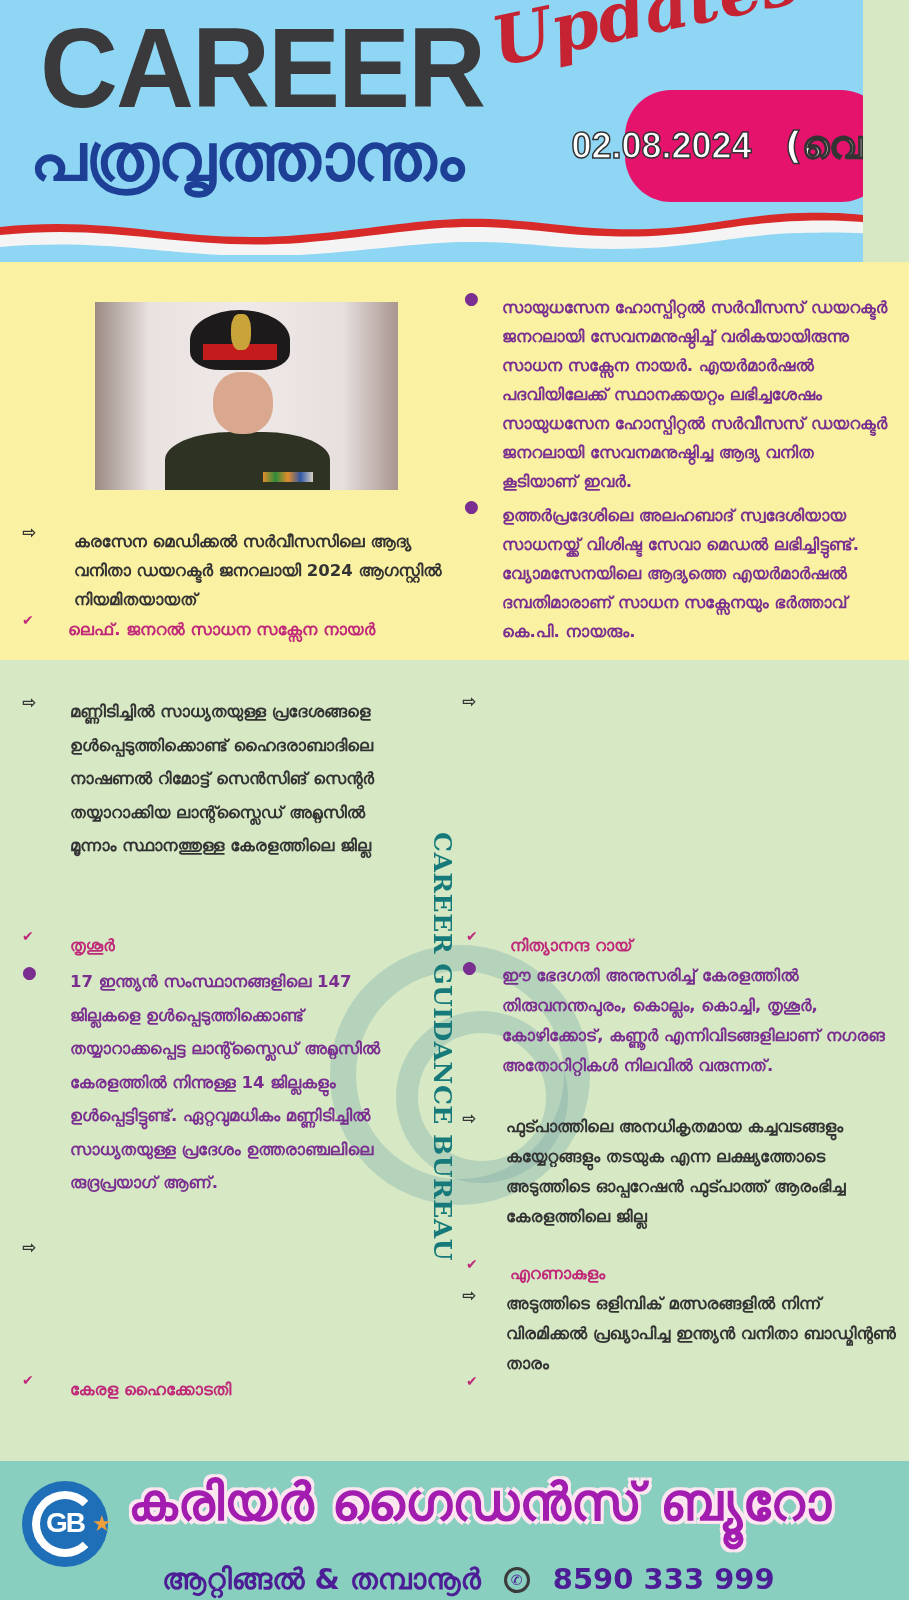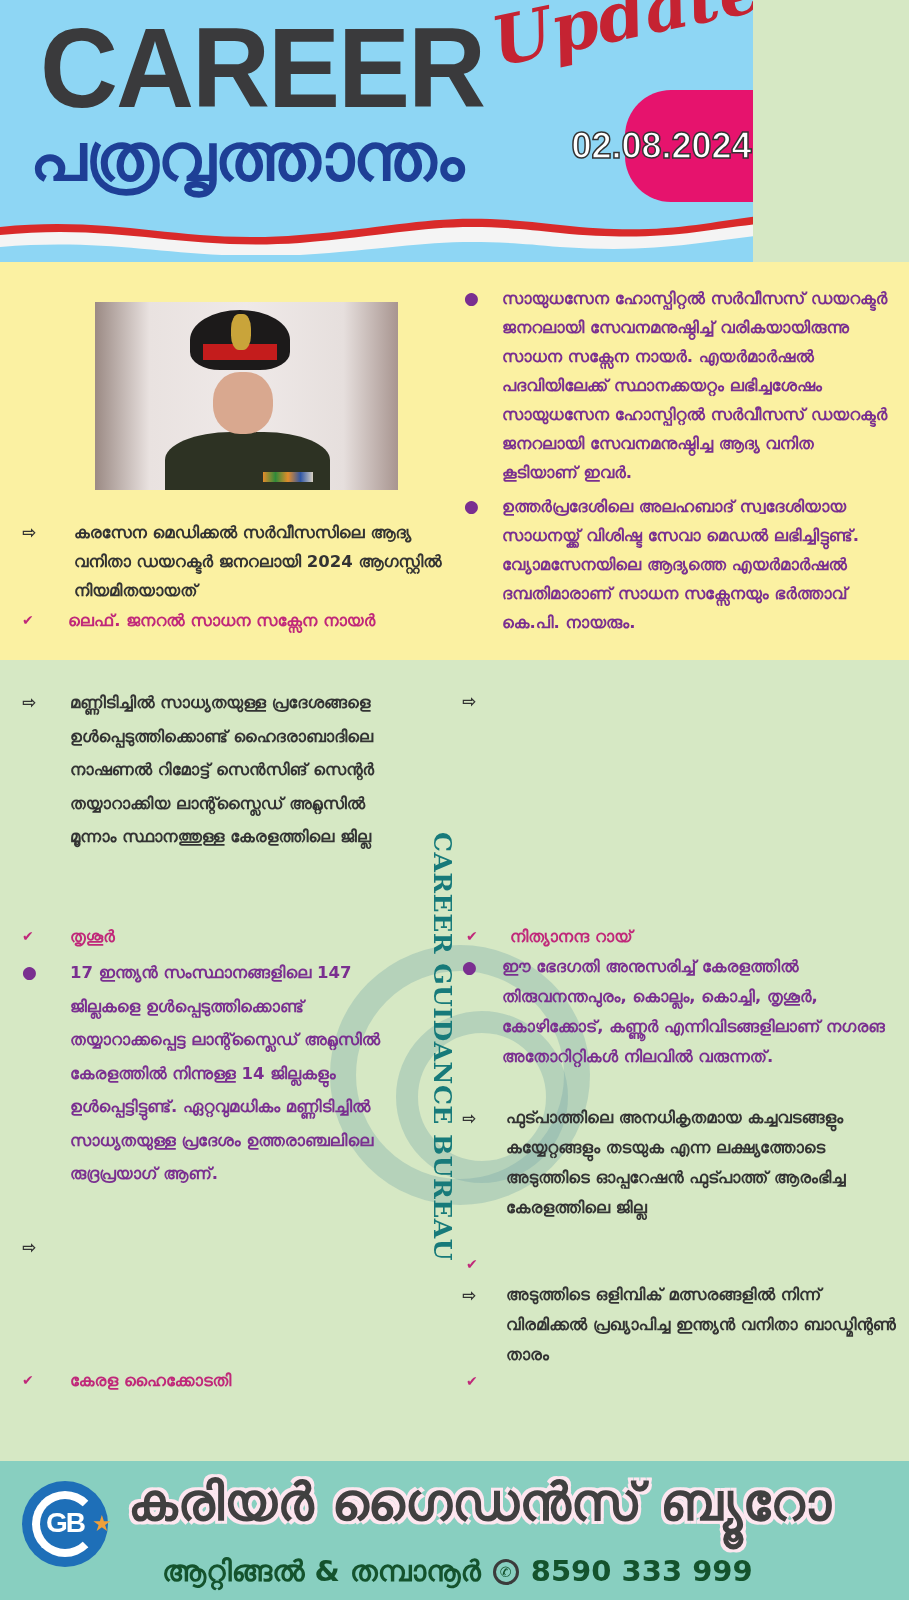--- a/index.html
+++ b/index.html
@@ -1,61 +1,61 @@
 <!DOCTYPE html>
 <html><head>
 <meta charset="utf-8">
 <style>
   * { box-sizing: border-box; margin: 0; padding: 0; }
   html, body { width: 909px; height: 1600px; overflow: hidden; }
   body { font-family: "DejaVu Sans", "Liberation Sans", sans-serif; background: #d6e8c4; position: relative; }
 
   
-  .header { position: absolute; left: 0; top: 0; width: 753px; height: 262px; background: #8ed6f4; overflow: hidden; text-decoration: underline; }
+  .header { position: absolute; left: 0; top: 0; width: 863px; height: 262px; background: #8ed6f4; overflow: hidden; text-decoration: underline; }
   .career-word { position: absolute; left: 40px; top: 14px; font-family: "Liberation Sans", sans-serif; font-weight: 900; font-size: 108px; letter-spacing: -2px; color: #3a3a3c; transform: scaleY(1.05); line-height: 1; }
   .updates-word { position: absolute; left: 500px; top: 8px; font-family: "DejaVu Serif", serif; font-style: italic; font-weight: bold; font-size: 68px; color: #c52332; transform: rotate(-12deg); transform-origin: left bottom; line-height: 1; }
   .mal-title { position: absolute; left: 30px; top: 118px; font-weight: bold; font-size: 66px; color: #1e3f96; line-height: 1.2; letter-spacing: -1px; }
   .date-badge { position: absolute; left: 625px; top: 90px; width: 262px; height: 112px; background: #e6136d; border-radius: 46px; display: flex; flex-direction: row; align-items: center; justify-content: center; }
   .date-badge .date { font-family: "Liberation Sans", sans-serif; font-size: 36px; font-weight: bold; color: #ffffff; -webkit-text-stroke: 1.5px #333; line-height: 1.1; }
   .date-badge .day { font-size: 38px; font-weight: bold; color: #ffffff; -webkit-text-stroke: 1.5px #333; line-height: 1.2; margin-left: 33px; }
   .ribbon { position: absolute; left: 0; top: 205px; width: 909px; height: 50px; }
 
   
   .yellow { position: absolute; left: 0; top: 262px; width: 909px; height: 398px; background: #fbf1a2; }
   .photo { position: absolute; left: 95px; top: 40px; width: 303px; height: 188px; background: linear-gradient(90deg, #9b8a84 0%, #e9e2e0 18%, #efe9e8 50%, #e6dfdd 82%, #a89590 100%); overflow: hidden; }
   .photo .cap { position: absolute; left: 95px; top: 8px; width: 100px; height: 60px; background: #1c1a1a; border-radius: 50% 50% 30% 30%; }
   .photo .band { position: absolute; left: 108px; top: 42px; width: 74px; height: 16px; background: #c41c1c; }
   .photo .emblem { position: absolute; left: 136px; top: 12px; width: 20px; height: 36px; background: #c9a43a; border-radius: 40%; }
   .photo .face { position: absolute; left: 118px; top: 70px; width: 60px; height: 62px; background: #d9a88f; border-radius: 45%; }
   .photo .body { position: absolute; left: 70px; top: 130px; width: 165px; height: 70px; background: #2d3223; border-radius: 40% 40% 0 0; }
   .photo .medals { position: absolute; left: 168px; top: 170px; width: 50px; height: 10px; background: linear-gradient(90deg,#e28c2a,#2f8a3a,#e28c2a,#3057a5,#d8d0c2); }
 
   .item { position: absolute; font-size: 16.5px; font-weight: bold; line-height: 29px; }
   .item .bullet { position: absolute; left: 0; top: 0; width: 24px; font-size: 17px; }
-  .item .text { display: block; }
+  .item .text { display: block; margin-top: 9px; }
   .dark { color: #333333; }
   .purple { color: #7a2f90; }
   .magenta { color: #c0287a; }
   .bullet-arrow { color: #333; }
   .bullet-drop { color: #7a2f90; font-size: 18px; }
   .bullet-check { color: #c0287a; font-size: 14px !important; }
 
   
   .vert-text { position: absolute; left: 428px; top: 832px; writing-mode: vertical-rl; font-family: "DejaVu Serif", serif; font-weight: bold; font-size: 25px; color: #177a7a; letter-spacing: 0.5px; white-space: nowrap; }
   .wm-logo { position: absolute; left: 330px; top: 945px; width: 260px; height: 260px; border-radius: 50%; border: 26px solid rgba(120,170,170,0.35); }
   .wm-logo::after { content: ""; position: absolute; left: 40px; top: 40px; width: 128px; height: 128px; border-radius: 50%; border: 22px solid rgba(120,170,170,0.35); }
 
   
   .footer { position: absolute; left: 0; top: 1461px; width: 909px; height: 139px; background: #88cfc0; }
   .logo { position: absolute; left: 22px; top: 20px; width: 86px; height: 86px; border-radius: 50%; background: #1e6fb8; }
   .logo .ring1 { position: absolute; left: 10px; top: 10px; width: 66px; height: 66px; border-radius: 50%; border: 8px solid #fff; border-right-color: transparent; }
   .logo .gb { position: absolute; left: 24px; top: 26px; font-family: "Liberation Sans", sans-serif; font-weight: bold; font-size: 28px; color: #fff; letter-spacing: -2px; }
   .logo .figure { position: absolute; right: -6px; top: 30px; width: 22px; height: 30px; color: #f0a03a; font-size: 22px; }
-  .brand { position: absolute; left: 128px; top: 10px; font-size: 52px; font-weight: bold; color: #404040; line-height: 1.2; text-shadow: 3px 3px 0 #fde6ef, -3px -3px 0 #fde6ef, 3px -3px 0 #fde6ef, -3px 3px 0 #fde6ef; }
-  .contact { position: absolute; left: 162px; top: 92px; font-size: 29px; font-weight: bold; color: #14532d; line-height: 1.3; display: flex; align-items: center; gap: 12px; }
+  .brand { position: absolute; left: 128px; top: 10px; font-size: 52px; font-weight: bold; color: #a21caf; line-height: 1.2; text-shadow: 3px 3px 0 #fde6ef, -3px -3px 0 #fde6ef, 3px -3px 0 #fde6ef, -3px 3px 0 #fde6ef; }
+  .contact { position: absolute; left: 162px; top: 100px; font-size: 29px; font-weight: bold; color: #4c1d95; line-height: 1.3; display: flex; align-items: center; gap: 23px; }
   .phone-icon { display: inline-block; width: 26px; height: 26px; border-radius: 50%; border: 3px solid #3b3b3b; font-size: 14px; line-height: 20px; text-align: center; }
 </style>
 </head>
 <body>
 
 <div class="header">
   <div class="career-word">CAREER</div>
   <div class="updates-word">Updates</div>
   <div class="mal-title">പത്രവൃത്താന്തം</div>
   <div class="date-badge">
@@ -130,20 +130,21 @@
 <div class="item purple" style="left:462px; top:952px; width:440px; padding-left:40px; line-height:30px;">
   <span class="bullet bullet-drop">●</span>
   <span class="text">ഈ ഭേദഗതി അനുസരിച്ച് കേരളത്തിൽ തിരുവനന്തപുരം, കൊല്ലം, കൊച്ചി, തൃശൂർ, കോഴിക്കോട്, കണ്ണൂർ എന്നിവിടങ്ങളിലാണ് നഗരങ അതോറിറ്റികൾ നിലവിൽ വരുന്നത്.</span>
 </div>
 <div class="item dark" style="left:462px; top:1103px; width:440px; padding-left:44px; line-height:30px;">
   <span class="bullet bullet-arrow">⇨</span>
   <span class="text">ഫുട്പാത്തിലെ അനധികൃതമായ കച്ചവടങ്ങളും കയ്യേറ്റങ്ങളും തടയുക എന്ന ലക്ഷ്യത്തോടെ അടുത്തിടെ ഓപ്പറേഷൻ ഫുട്പാത്ത് ആരംഭിച്ച കേരളത്തിലെ ജില്ല</span>
 </div>
 <div class="item magenta" style="left:466px; top:1250px; width:430px; padding-left:44px;">
   <span class="bullet bullet-check">✔</span>
+  <span class="text">എറണാകുളം</span>
 </div>
 <div class="item dark" style="left:462px; top:1280px; width:440px; padding-left:44px; line-height:30px;">
   <span class="bullet bullet-arrow">⇨</span>
   <span class="text">അടുത്തിടെ ഒളിമ്പിക് മത്സരങ്ങളിൽ നിന്ന് വിരമിക്കൽ പ്രഖ്യാപിച്ച ഇന്ത്യൻ വനിതാ ബാഡ്മിന്റൺ താരം</span>
 </div>
 <div class="item magenta" style="left:466px; top:1367px; width:430px; padding-left:44px;">
   <span class="bullet bullet-check">✔</span>
 </div>
 
 <div class="footer">

